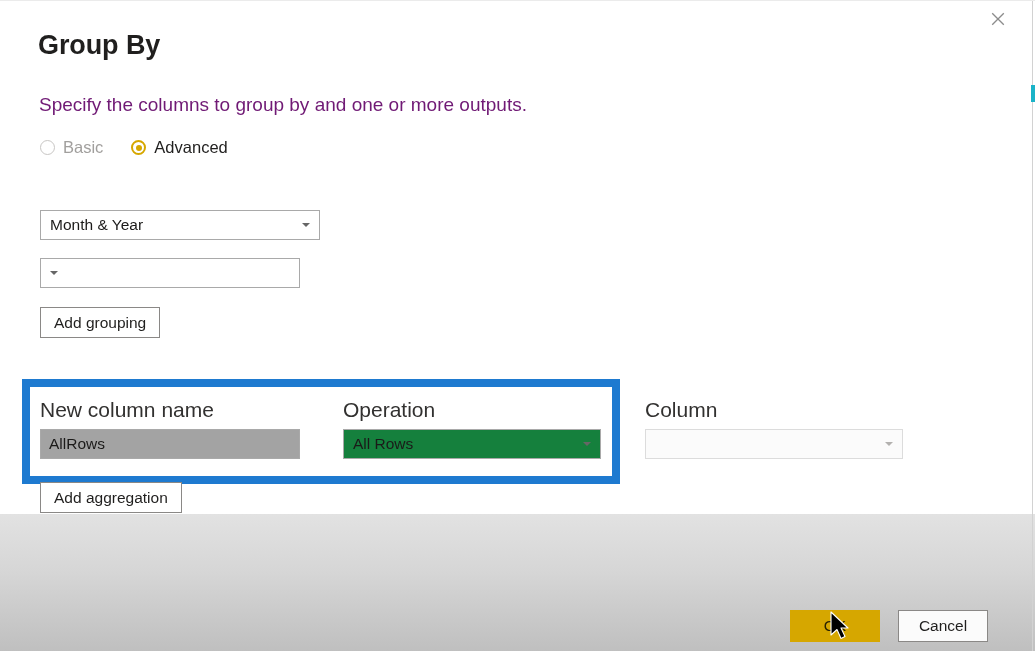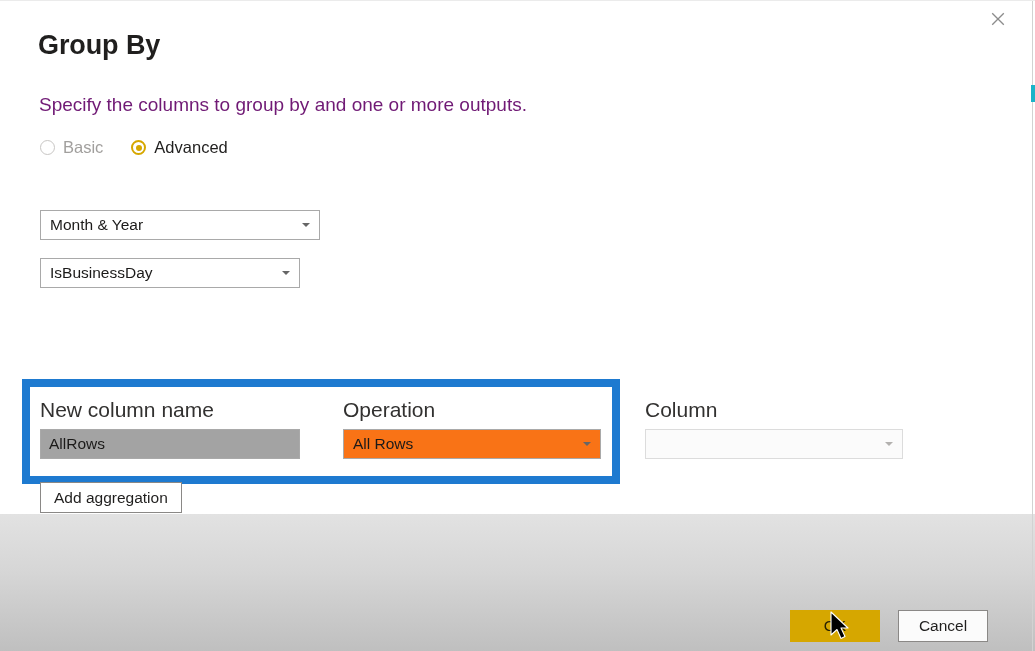--- a/index.html
+++ b/index.html
@@ -189,21 +189,21 @@
     font-size: 15.5px;
     color: #1b1a19;
     padding: 0 8px;
     outline: none;
   }
 
   #operation-combo {
     left: 343px;
     top: 428px;
     width: 258px;
-    background: #f97316;
+    background: #15803d;
     border: 1px solid #a9a9a9;
   }
 
   #column-combo {
     left: 645px;
     top: 428px;
     width: 258px;
     background: #fbfbfb;
     border: 1px solid #dcdcdc;
     cursor: default;
@@ -323,26 +323,26 @@
   </div>
 
   <div class="combo" id="grouping-combo-1">
     <span class="combo-text">Month &amp; Year</span>
     <span class="combo-arrow">
         <i class="caret"></i>
       </span>
   </div>
 
   <div class="combo" id="grouping-combo-2">
-    <span class="combo-text">IsBusinessDay</span>
     <span class="combo-arrow">
         <i class="caret"></i>
       </span>
   </div>
 
+  <button class="push-btn" id="add-grouping-btn">Add grouping</button>
 
   <div class="agg-label" id="agg-label-newcol">New column name</div>
   <div class="agg-label" id="agg-label-operation">Operation</div>
   <div class="agg-label" id="agg-label-column">Column</div>
 
   <input class="text-input" type="text" value="AllRows" style="">
 
   <div class="combo" id="operation-combo">
     <span class="combo-text">All Rows</span>
     <span class="combo-arrow">

